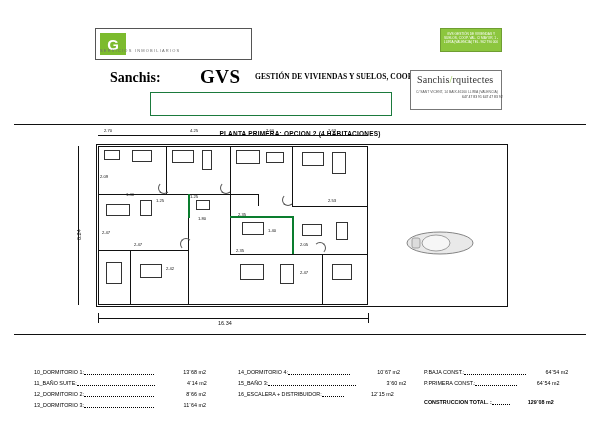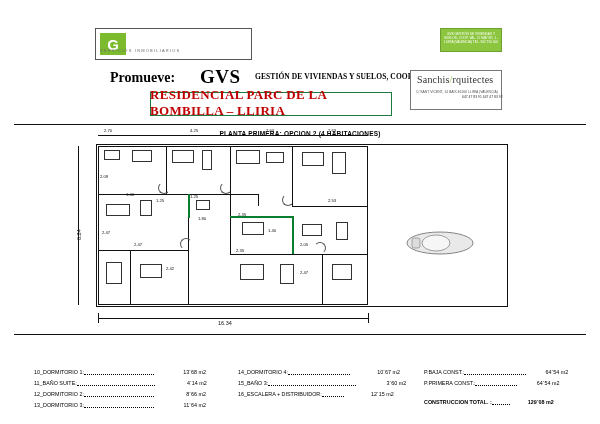--- a/index.html
+++ b/index.html
@@ -64,35 +64,34 @@
 
   <div class="logo-box">
     <div class="logo-mark">G</div>
   </div>
   <div class="logo-sub">SERVICIOS INMOBILIARIOS</div>
 
   <div class="green-box">
     <span class="gl">GVS GESTIÓN DE VIVIENDAS Y SUELOS, COOP. VAL.  C/ MAYOR, 1 - LLIRIA (VALENCIA)  TEL. 962 790 000</span>
   </div>
 
-  <div class="promueve">Promueve:</div>
+  <div class="promueve">Sanchis:</div>
   <div class="gvs">GVS</div>
   <div class="gvs-sub">GESTIÓN DE VIVIENDAS Y SUELOS, COOP. VAL.</div>
 
   <div class="arch-box"></div>
   <div class="arch-name">
     <span>Sanchis</span><span style="color:#8cc63e;">/</span><span>rquitectes</span>
   </div>
   <div class="arch-small">C/ SANT VICENT, 14 BAIX
 46160 LLIRIA (VALENCIA)</div>
   <div class="arch-phone">647 47 83 91
 647 47 83 92</div>
 
   <div class="res-box"></div>
-  <div class="res-text" style="left:150px;top:92px;">RESIDENCIAL PARC DE LA BOMBILLA – LLIRIA</div>
 
   <div class="hr" style="top:124px;"></div>
 
   <div class="plan-title">PLANTA PRIMERA: OPCION 2 (4 HABITACIONES)</div>
 
   <div id="plan">
 
     <div class="hatch" style="left:300px;top:8px;width:136px;height:159px;"></div>
 
     <div class="outer"></div>

